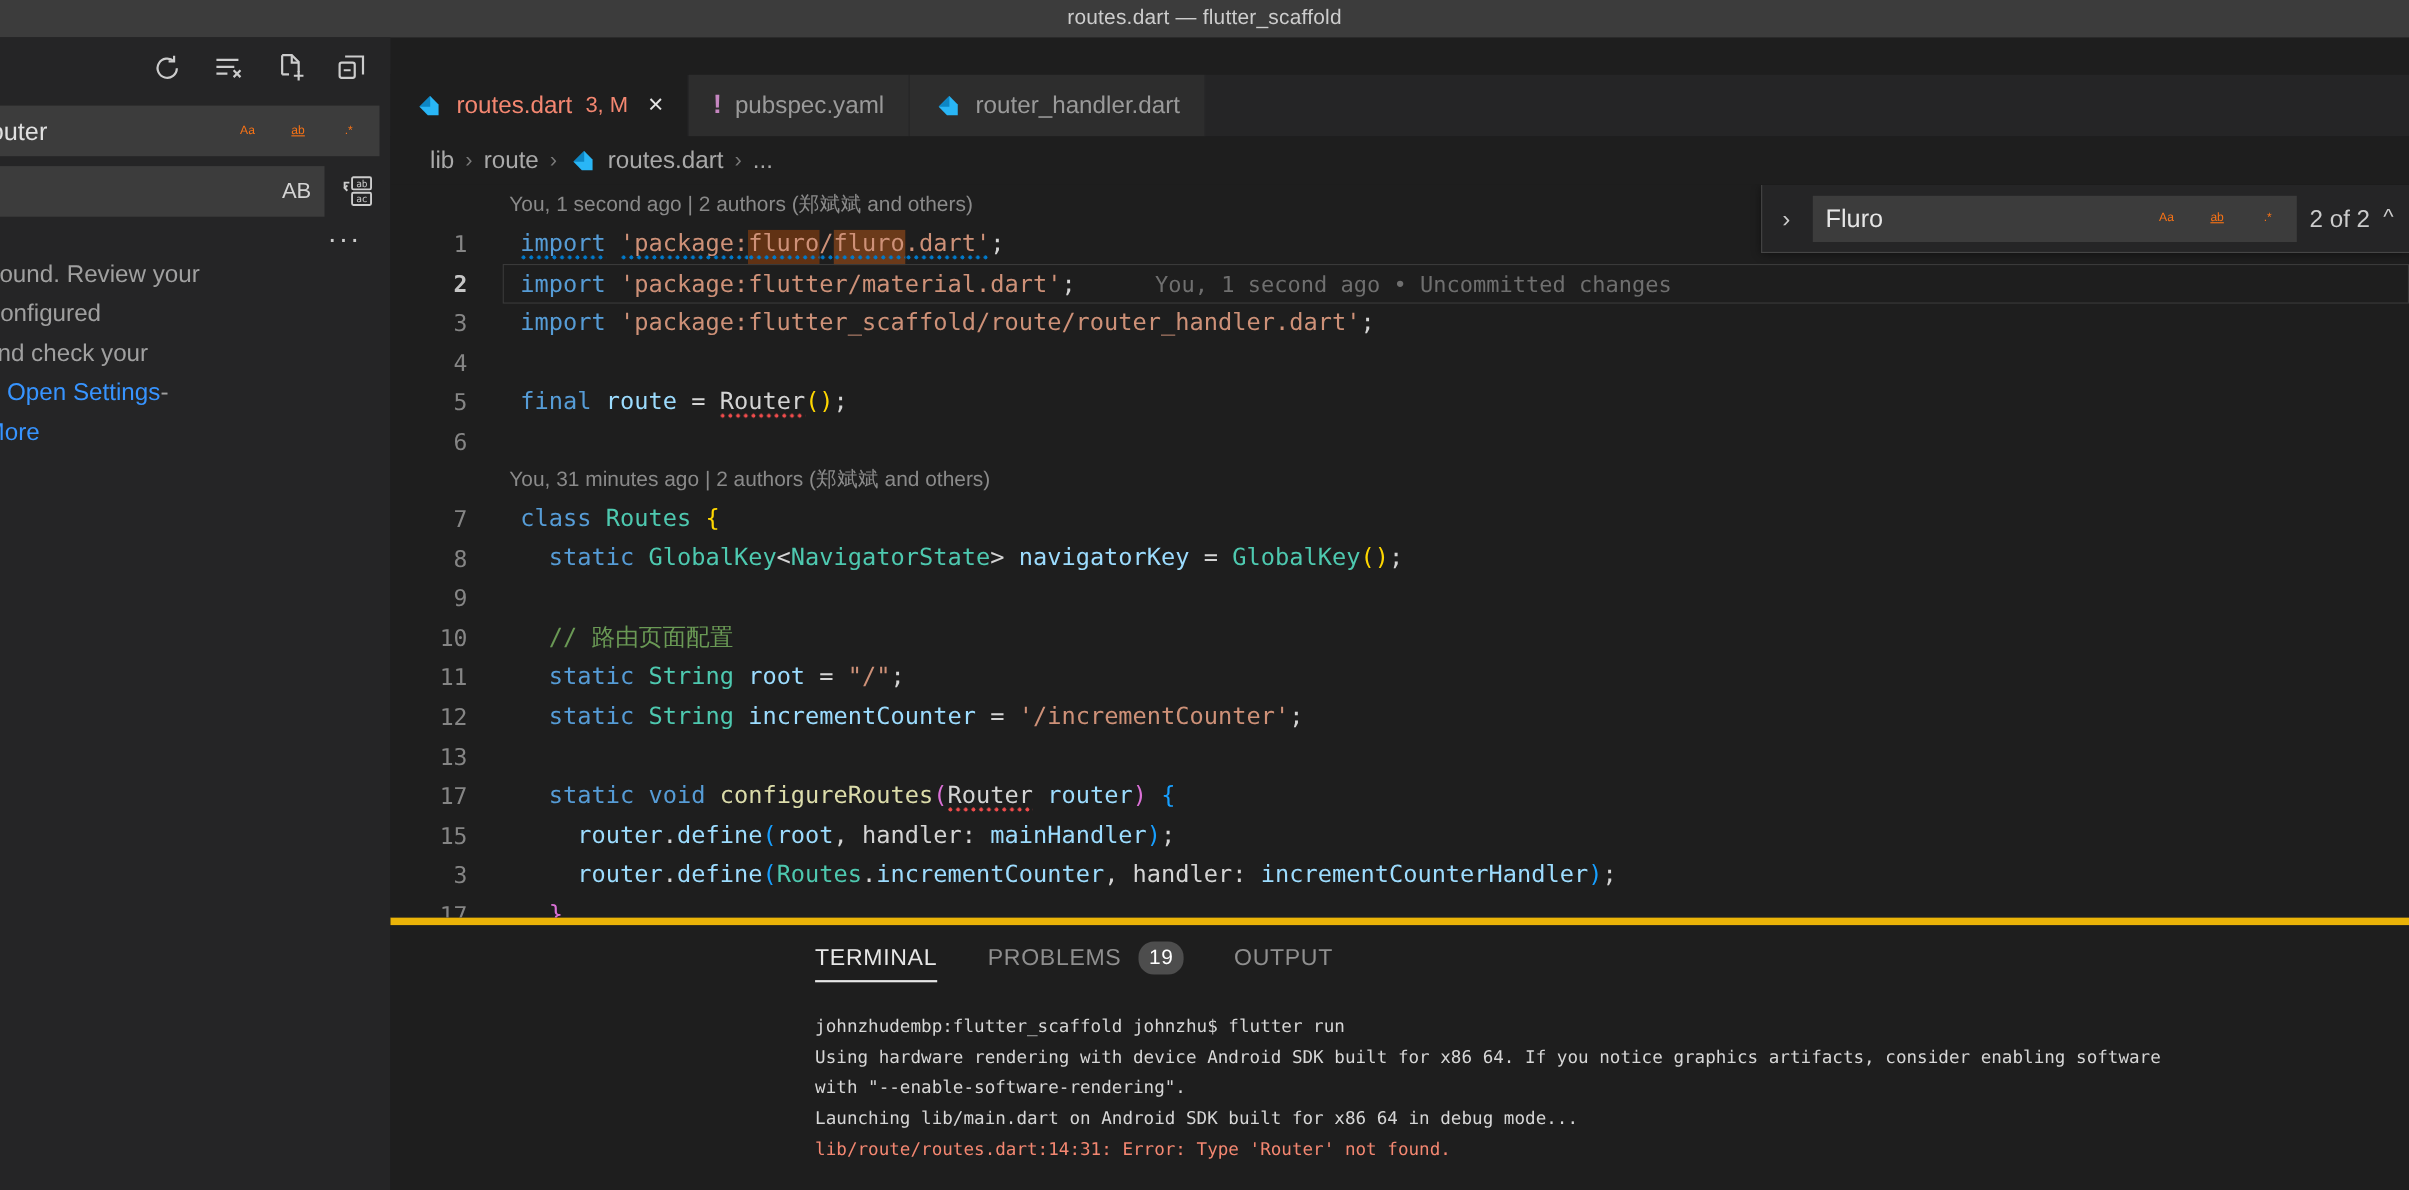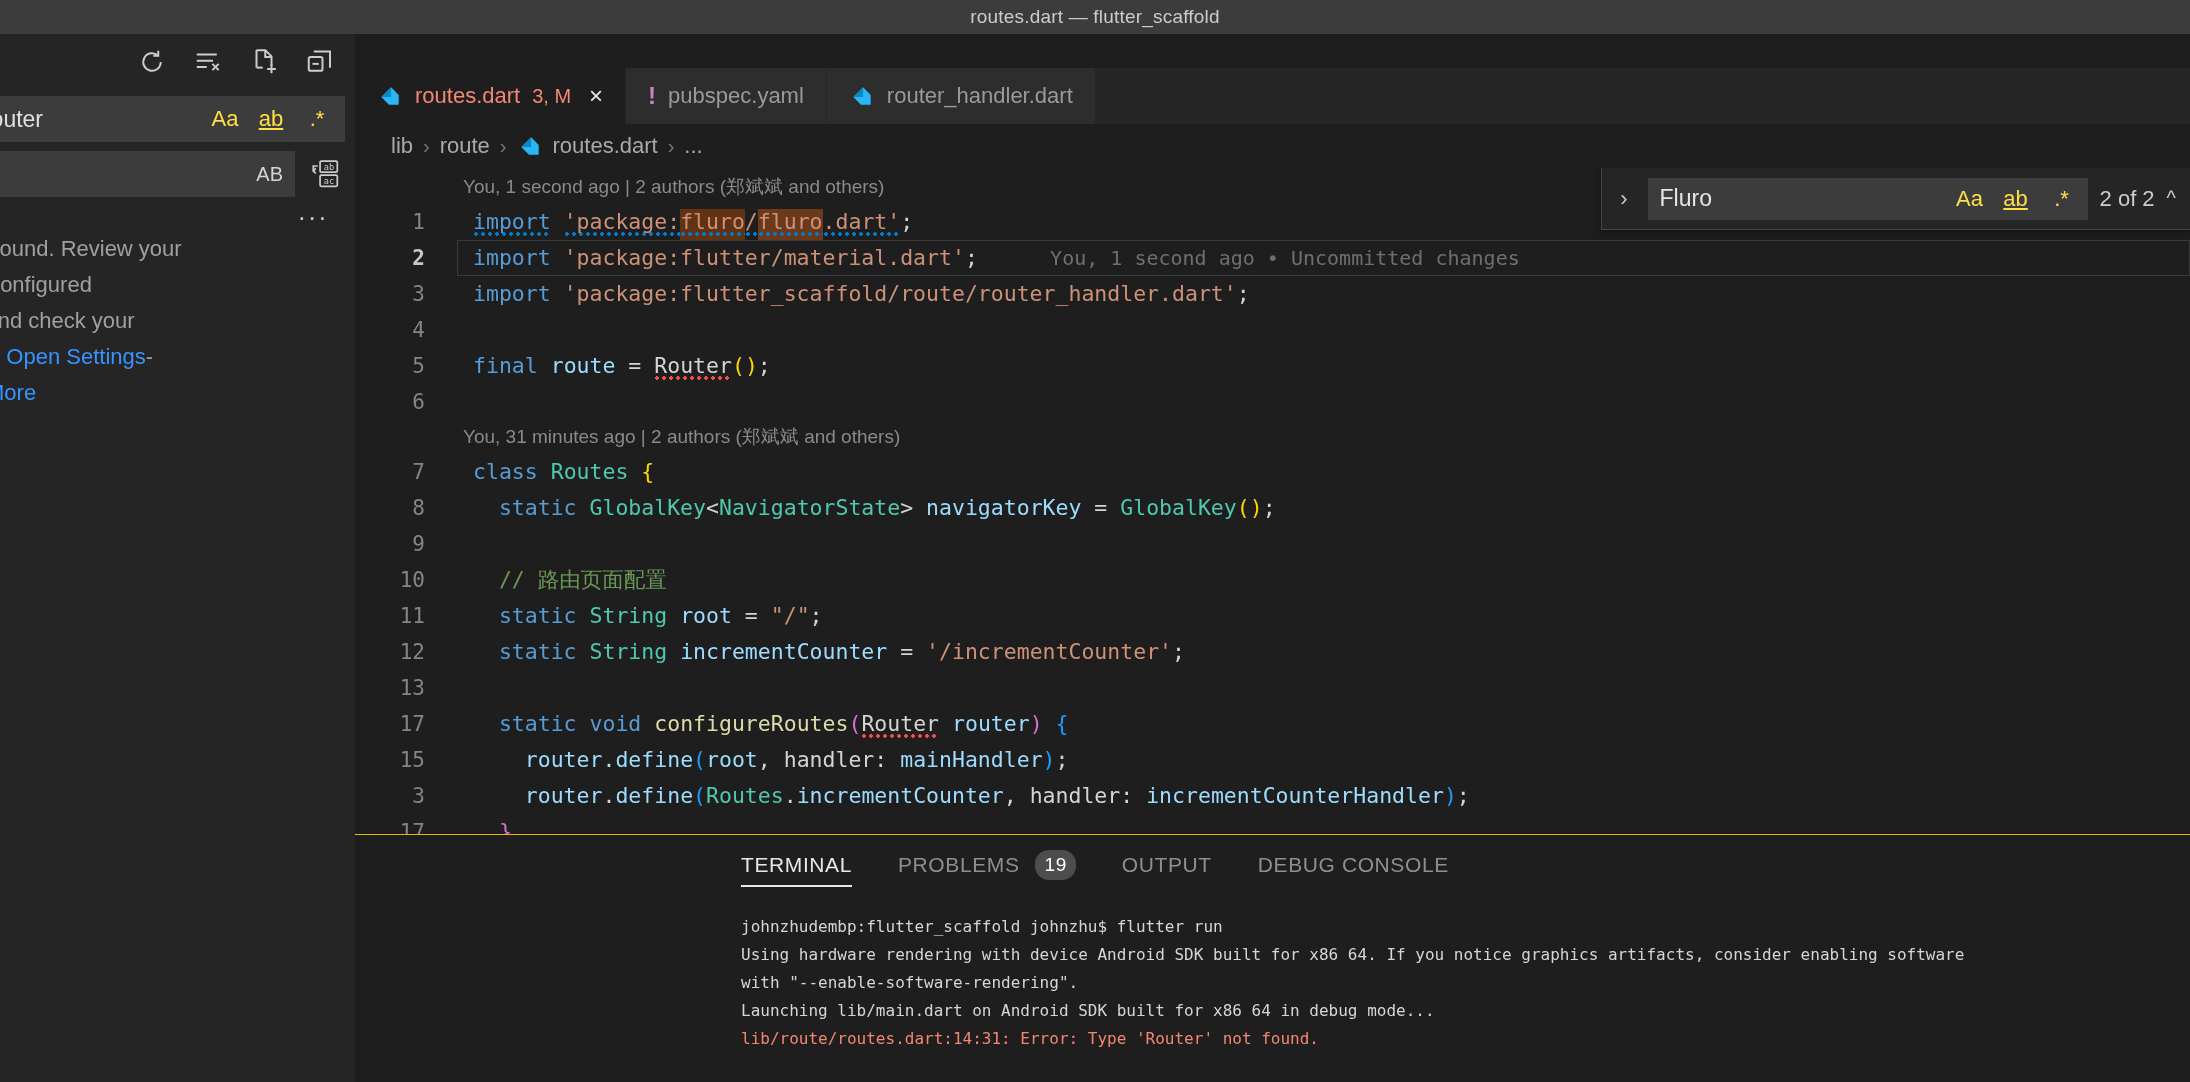--- a/index.html
+++ b/index.html
@@ -45,21 +45,21 @@
     padding: 0 14px 0 0;
     position: relative;
   }
   .search-box .val {
     position: absolute; left: -26px; top: 10px;
     color: #e0e0e0; font-size: 23px;
   }
   .search-actions {
     margin-left: auto; display: flex; align-items: center; gap: 18px;
   }
-  .sbtn { color: #fde047; font-size: 22px; line-height: 1;
+  .sbtn { color: #f97316; font-size: 11px; line-height: 1;
           display: flex; align-items: center; justify-content: center;
           width: 28px; height: 26px; }
   .sbtn.u { text-decoration: underline; }
 
   .replace-row {
     margin-top: 9px;
     display: flex; align-items: center; gap: 14px;
   }
   .replace-box {
     height: 46px; width: 295px;
@@ -207,21 +207,21 @@
     background: #3c3c3c; height: 42px; width: 440px;
     display: flex; align-items: center; padding: 0 12px; gap: 18px;
   }
   .find-input .fval { color: #e6e6e6; font-size: 23px; flex: 1; }
   .find-count { color: #cccccc; font-size: 22px; white-space: nowrap; }
   .find-chevrons { color: #cccccc; font-size: 20px; }
 
   
   .panel {
     flex: 0 0 248px; background: #1e1e1e;
-    border-top: 1px solid #eab308;
+    border-top: 7px solid #eab308;
     display: flex; flex-direction: column;
   }
   .panel-tabs {
     height: 60px; display: flex; align-items: center;
     padding-left: 386px; gap: 46px;
   }
   .ptab {
     color: #8f8f8f; font-size: 21px; letter-spacing: .6px;
     height: 100%; display: flex; align-items: center; gap: 16px;
     position: relative;
@@ -508,22 +508,19 @@
         <div class="ptab active">
           <span>TERMINAL</span>
         </div>
         <div class="ptab">
           <span>PROBLEMS</span>
           <span class="pbadge">19</span>
         </div>
         <div class="ptab">
           <span>OUTPUT</span>
         </div>
-        <div class="ptab">
-          <span>DEBUG CONSOLE</span>
-        </div>
       </div>
 
       <div class="terminal"><div>johnzhudembp:flutter_scaffold johnzhu$ flutter run</div><div>Using hardware rendering with device Android SDK built for x86 64. If you notice graphics artifacts, consider enabling software</div><div>with "--enable-software-rendering".</div><div>Launching lib/main.dart on Android SDK built for x86 64 in debug mode...</div><div class="err">lib/route/routes.dart:14:31: Error: Type 'Router' not found.</div></div>
     </div>
 
   </div>
 </div>
 
 </body></html>

